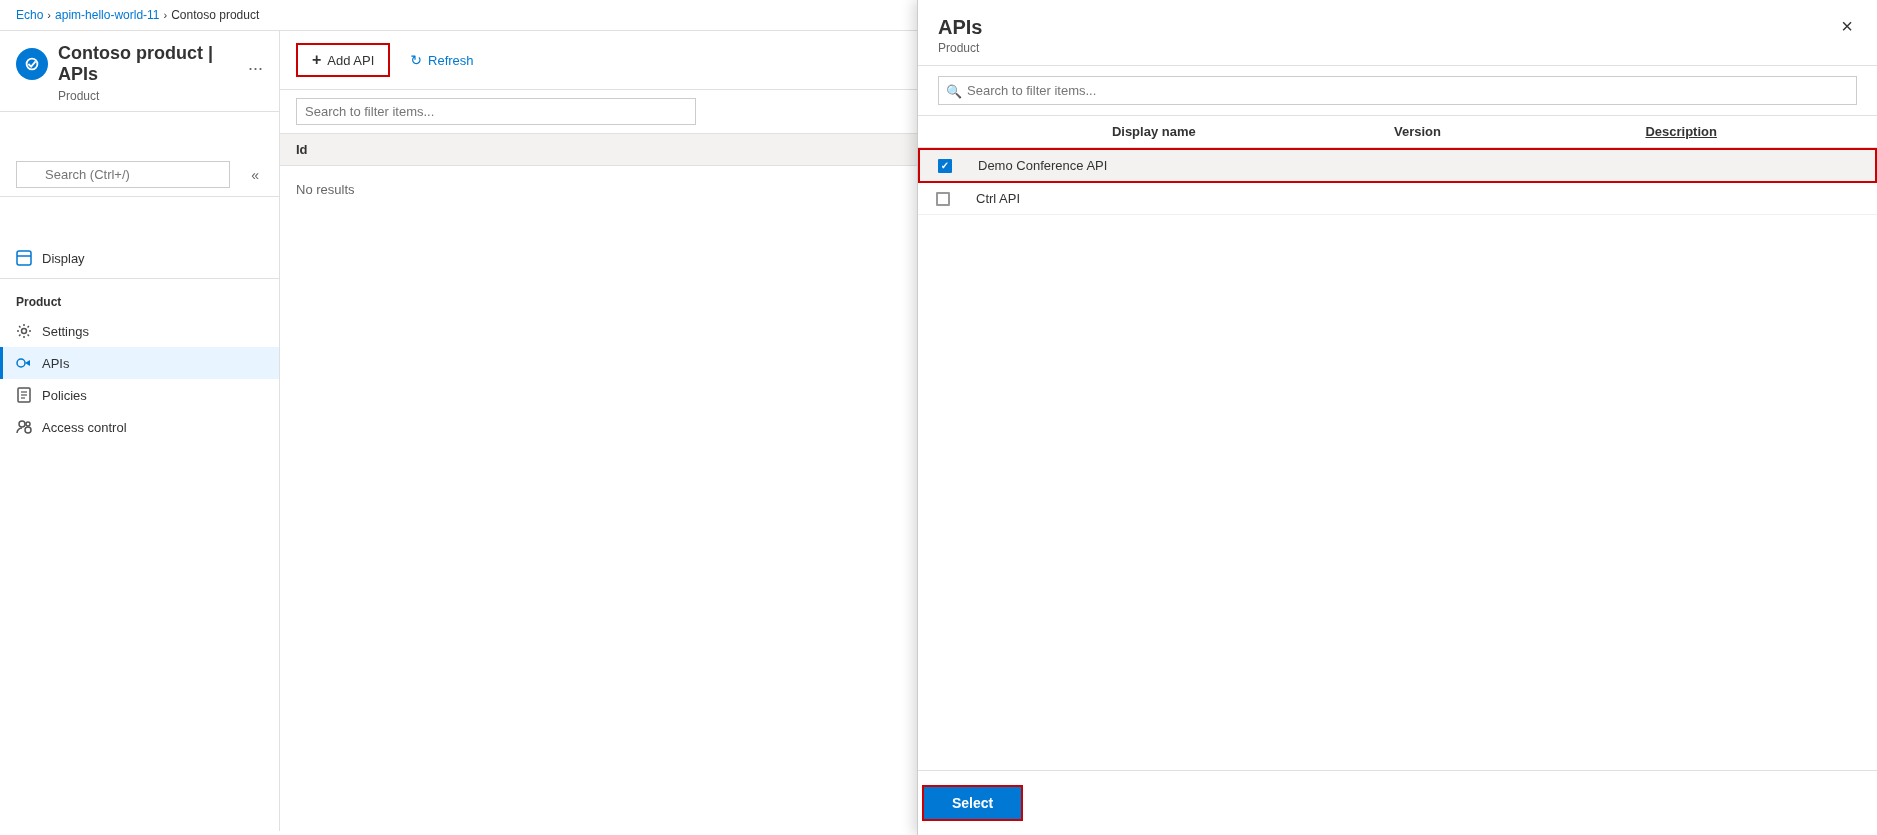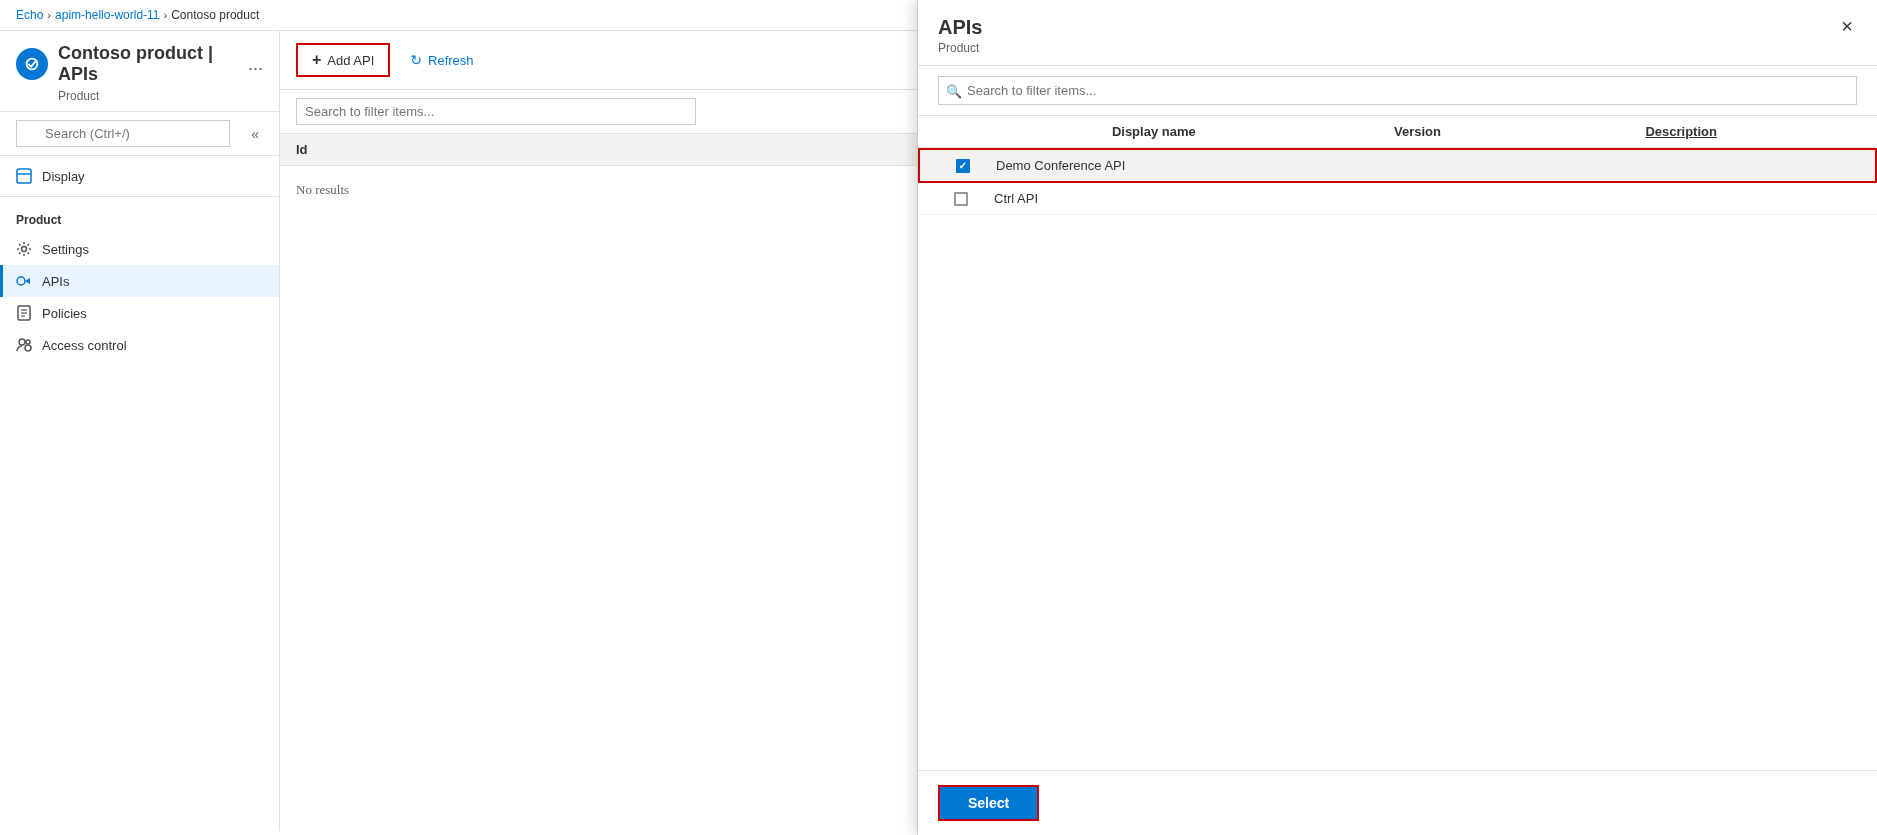--- a/index.html
+++ b/index.html
@@ -15,21 +15,21 @@
     .breadcrumb a { color: #0078d4; text-decoration: none; cursor: pointer; }
     .breadcrumb-sep { color: #333; font-size: 11px; }
 
     
     .page-layout {
       display: flex; height: calc(100vh - 35px);
     }
 
     
     .sidebar {
-      width: 280px; border-right: 1px solid #e0e0e0; display: flex; flex-direction: column; flex-shrink: 0;
+      width: 280px; border-right: 1px solid #e0e0e0; display: flex; flex-direction: column; flex-shrink: 0; gap: 41px;
     }
     .sidebar-header {
       padding: 12px 16px 8px 16px; border-bottom: 1px solid #e0e0e0;
     }
     .sidebar-title-row {
       display: flex; align-items: center; gap: 10px; margin-bottom: 4px;
     }
     .sidebar-icon {
       width: 32px; height: 32px; background: #0078d4; border-radius: 50%;
       display: flex; align-items: center; justify-content: center; flex-shrink: 0;
@@ -86,21 +86,21 @@
     .main-search {
       width: 100%; max-width: 400px; border: 1px solid #ccc; padding: 5px 8px; font-size: 13px; outline: none;
     }
     .main-table { flex: 1; overflow-y: auto; }
     .table-header {
       display: flex; padding: 8px 16px; background: #f3f2f1; border-bottom: 1px solid #e0e0e0;
       font-weight: 600; font-size: 13px;
     }
     .col-id { flex: 1; }
     .table-body { padding: 16px; }
-    .no-results { color: #666; font-size: 13px; font-family: Liberation Serif, serif; }
+    .no-results { color: #666; font-size: 13px; }
 
     
     .panel-overlay {
       position: fixed; top: 0; right: 0; width: 960px; height: 100%;
       background: #fff; border-left: 1px solid #ccc; display: flex; flex-direction: column;
       z-index: 100; box-shadow: -4px 0 12px rgba(0,0,0,0.15);
     }
     .panel-header {
       display: flex; align-items: flex-start; justify-content: space-between;
       padding: 16px 20px 10px 20px; border-bottom: 1px solid #e0e0e0;
@@ -121,21 +121,21 @@
     .panel-table-header {
       display: flex; padding: 8px 20px; background: #fff; border-bottom: 1px solid #e0e0e0;
       font-weight: 600; font-size: 13px;
     }
     .panel-col-check { width: 40px; }
     .panel-col-name { flex: 2; text-align: center; }
     .panel-col-version { flex: 1; text-align: center; }
     .panel-col-desc { flex: 2; text-align: center; text-decoration: underline; }
     .panel-table-body { flex: 1; overflow-y: auto; }
     .panel-row {
-      display: flex; align-items: center; padding: 8px 36px;
+      display: flex; align-items: center; padding: 8px 18px;
       border-bottom: 1px solid #f0f0f0; font-size: 13px;
     }
     .panel-row.selected { background: #f3f2f1; }
     .panel-row-check { width: 40px; display: flex; align-items: center; }
     .panel-row-name { flex: 2; }
     .panel-row-version { flex: 1; }
     .panel-row-desc { flex: 2; }
 
     .checkbox-checked {
       width: 14px; height: 14px; background: #0078d4; border: 2px solid #0078d4;
@@ -145,21 +145,21 @@
       content: '✓'; color: #fff; font-size: 10px; font-weight: 700; line-height: 1;
     }
     .checkbox-unchecked {
       width: 14px; height: 14px; background: #fff; border: 2px solid #999; border-radius: 1px;
     }
     
     .red-border { border: 2px solid #c00 !important; }
 
     
     .panel-footer {
-      padding: 14px 20px; border-top: 1px solid #e0e0e0; display: flex; align-items: center;
+      padding: 14px 4px; border-top: 1px solid #e0e0e0; display: flex; align-items: center;
     }
     .select-btn {
       padding: 8px 28px; background: #0078d4; color: #fff;
       border: 2px solid #c00; font-size: 14px; font-weight: 600; cursor: pointer;
     }
 
     .demo-conference-row { border: 2px solid #c00 !important; }
   </style>
 </head>
 <body>

